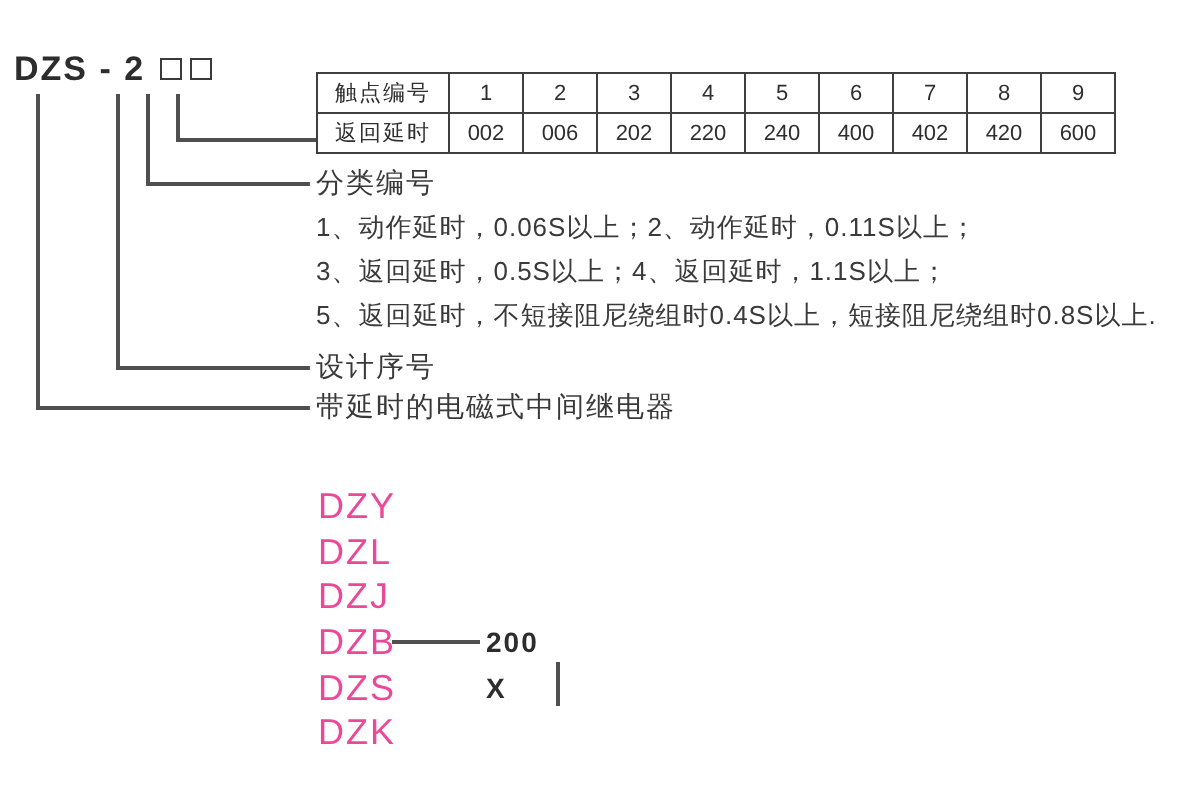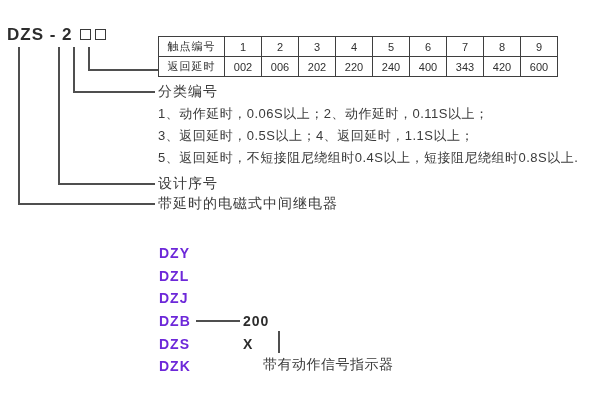--- a/index.html
+++ b/index.html
@@ -78,24 +78,24 @@
   #design-serial  { top: 176px; }
   #relay-type     { top: 196px; }
   .note { position: absolute; left: 158px; font-size: 13px; letter-spacing: 0.5px; color: #3a3a3a; line-height: 14px; white-space: nowrap; }
   #note1 { top: 107px; }
   #note2 { top: 129px; }
   #note3 { top: 151px; }
   
   .model {
     position: absolute;
     left: 159px;
-    font-size: 14px;
-    font-weight: 700;
+    font-size: 18px;
+    font-weight: 400;
     letter-spacing: 1px;
-    color: #6d28d9;
+    color: #ec4899;
     line-height: 14px;
     white-space: nowrap;
   }
   #m0 { top: 246px; }
   #m1 { top: 269px; }
   #m2 { top: 291px; }
   #m3 { top: 314px; }
   #m4 { top: 337px; }
   #m5 { top: 359px; }
   #dzb-line { left: 196px; top: 320px; width: 44px; }
@@ -150,21 +150,21 @@
         <td>9</td>
       </tr>
       <tr>
         <td class="rowhead">返回延时</td>
         <td>002</td>
         <td>006</td>
         <td>202</td>
         <td>220</td>
         <td>240</td>
         <td>400</td>
-        <td>343</td>
+        <td>402</td>
         <td>420</td>
         <td>600</td>
       </tr>
     </tbody>
   </table>
 
   <div class="cn" id="classification">分类编号</div>
   <div class="note" id="note1">1、动作延时，0.06S以上；2、动作延时，0.11S以上；</div>
   <div class="note" id="note2">3、返回延时，0.5S以上；4、返回延时，1.1S以上；</div>
   <div class="note" id="note3">5、返回延时，不短接阻尼绕组时0.4S以上，短接阻尼绕组时0.8S以上.</div>
@@ -177,15 +177,14 @@
   <div class="model" id="m3">DZB</div>
   <div class="model" id="m4">DZS</div>
   <div class="model" id="m5">DZK</div>
 
   <div class="hline" id="dzb-line"></div>
   <div class="dzb-value">
     <span>200</span>
     <span>X</span>
   </div>
   <div class="vline" id="x-vline"></div>
-  <div id="suffix-note">带有动作信号指示器</div>
 
 </div>
 
 </body></html>

